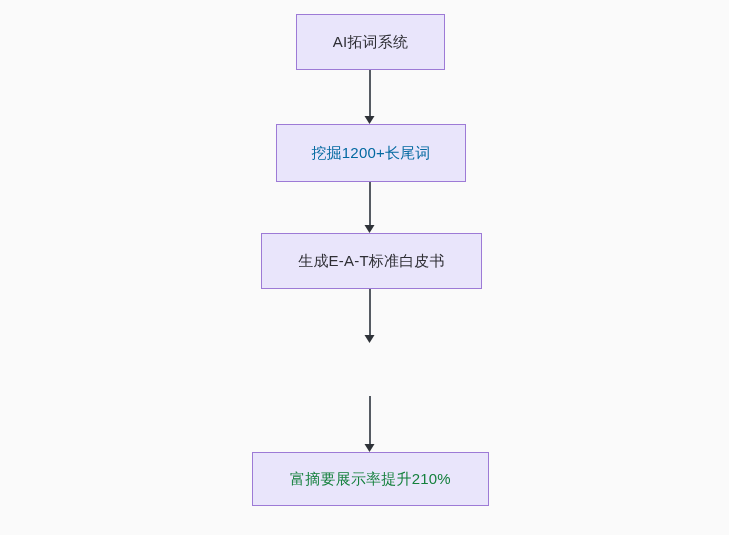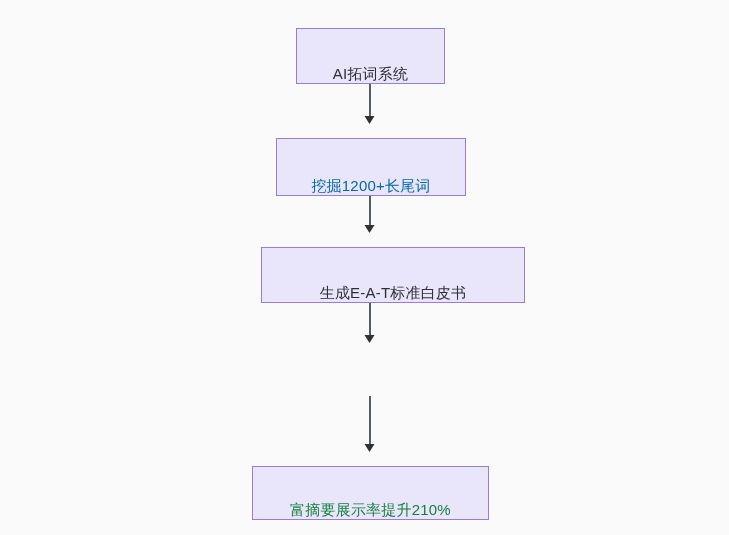--- a/index.html
+++ b/index.html
@@ -17,28 +17,27 @@
     position: relative;
     width: 729px;
     height: 535px;
   }
   .node {
     position: absolute;
     box-sizing: border-box;
     background: #e9e5fb;
     border: 1.6px solid #9d7ad6;
     display: flex;
-    align-items: flex-end;
+    align-items: center;
     justify-content: center;
     color: #2f2f35;
     font-size: 15px;
     line-height: 1.2;
     letter-spacing: 0.2px;
     white-space: nowrap;
-    margin-top: 14px;
   }
   .node-label {
     display: block;
   }
   .edge {
     position: absolute;
     width: 0;
     height: 0;
   }
   .edge-line {
@@ -81,20 +80,20 @@
     <div class="edge-line" style="height: 48px; background: rgb(85, 91, 99);"></div>
     <div class="edge-arrow" style="top: 47.5px; border-top-color: rgb(46, 50, 56);"></div>
   </div>
 
   <div class="node" style="left: 296px; top: 14px; width: 149px; height: 56px; background: rgb(233, 229, 251); border-color: rgb(157, 122, 214); color: rgb(47, 47, 53);">
     <span class="node-label">AI拓词系统</span>
   </div>
   <div class="node" style="left: 276px; top: 124px; width: 190px; height: 58px; background: rgb(233, 229, 251); border-color: rgb(157, 122, 214); color: #0369a1;">
     <span class="node-label">挖掘1200+长尾词</span>
   </div>
-  <div class="node" style="left: 261px; top: 233px; width: 264px; height: 56px; background: rgb(233, 229, 251); border-color: rgb(157, 122, 214); color: rgb(47, 47, 53);">
+  <div class="node" style="left: 261px; top: 233px; width: 221px; height: 56px; background: rgb(233, 229, 251); border-color: rgb(157, 122, 214); color: rgb(47, 47, 53);">
     <span class="node-label">生成E-A-T标准白皮书</span>
   </div>
   <div class="node" style="left: 252px; top: 452px; width: 237px; height: 54px; background: rgb(233, 229, 251); border-color: rgb(157, 122, 214); color: #15803d;">
     <span class="node-label">富摘要展示率提升210%</span>
   </div>
 
 </div>
 
 </body></html>

